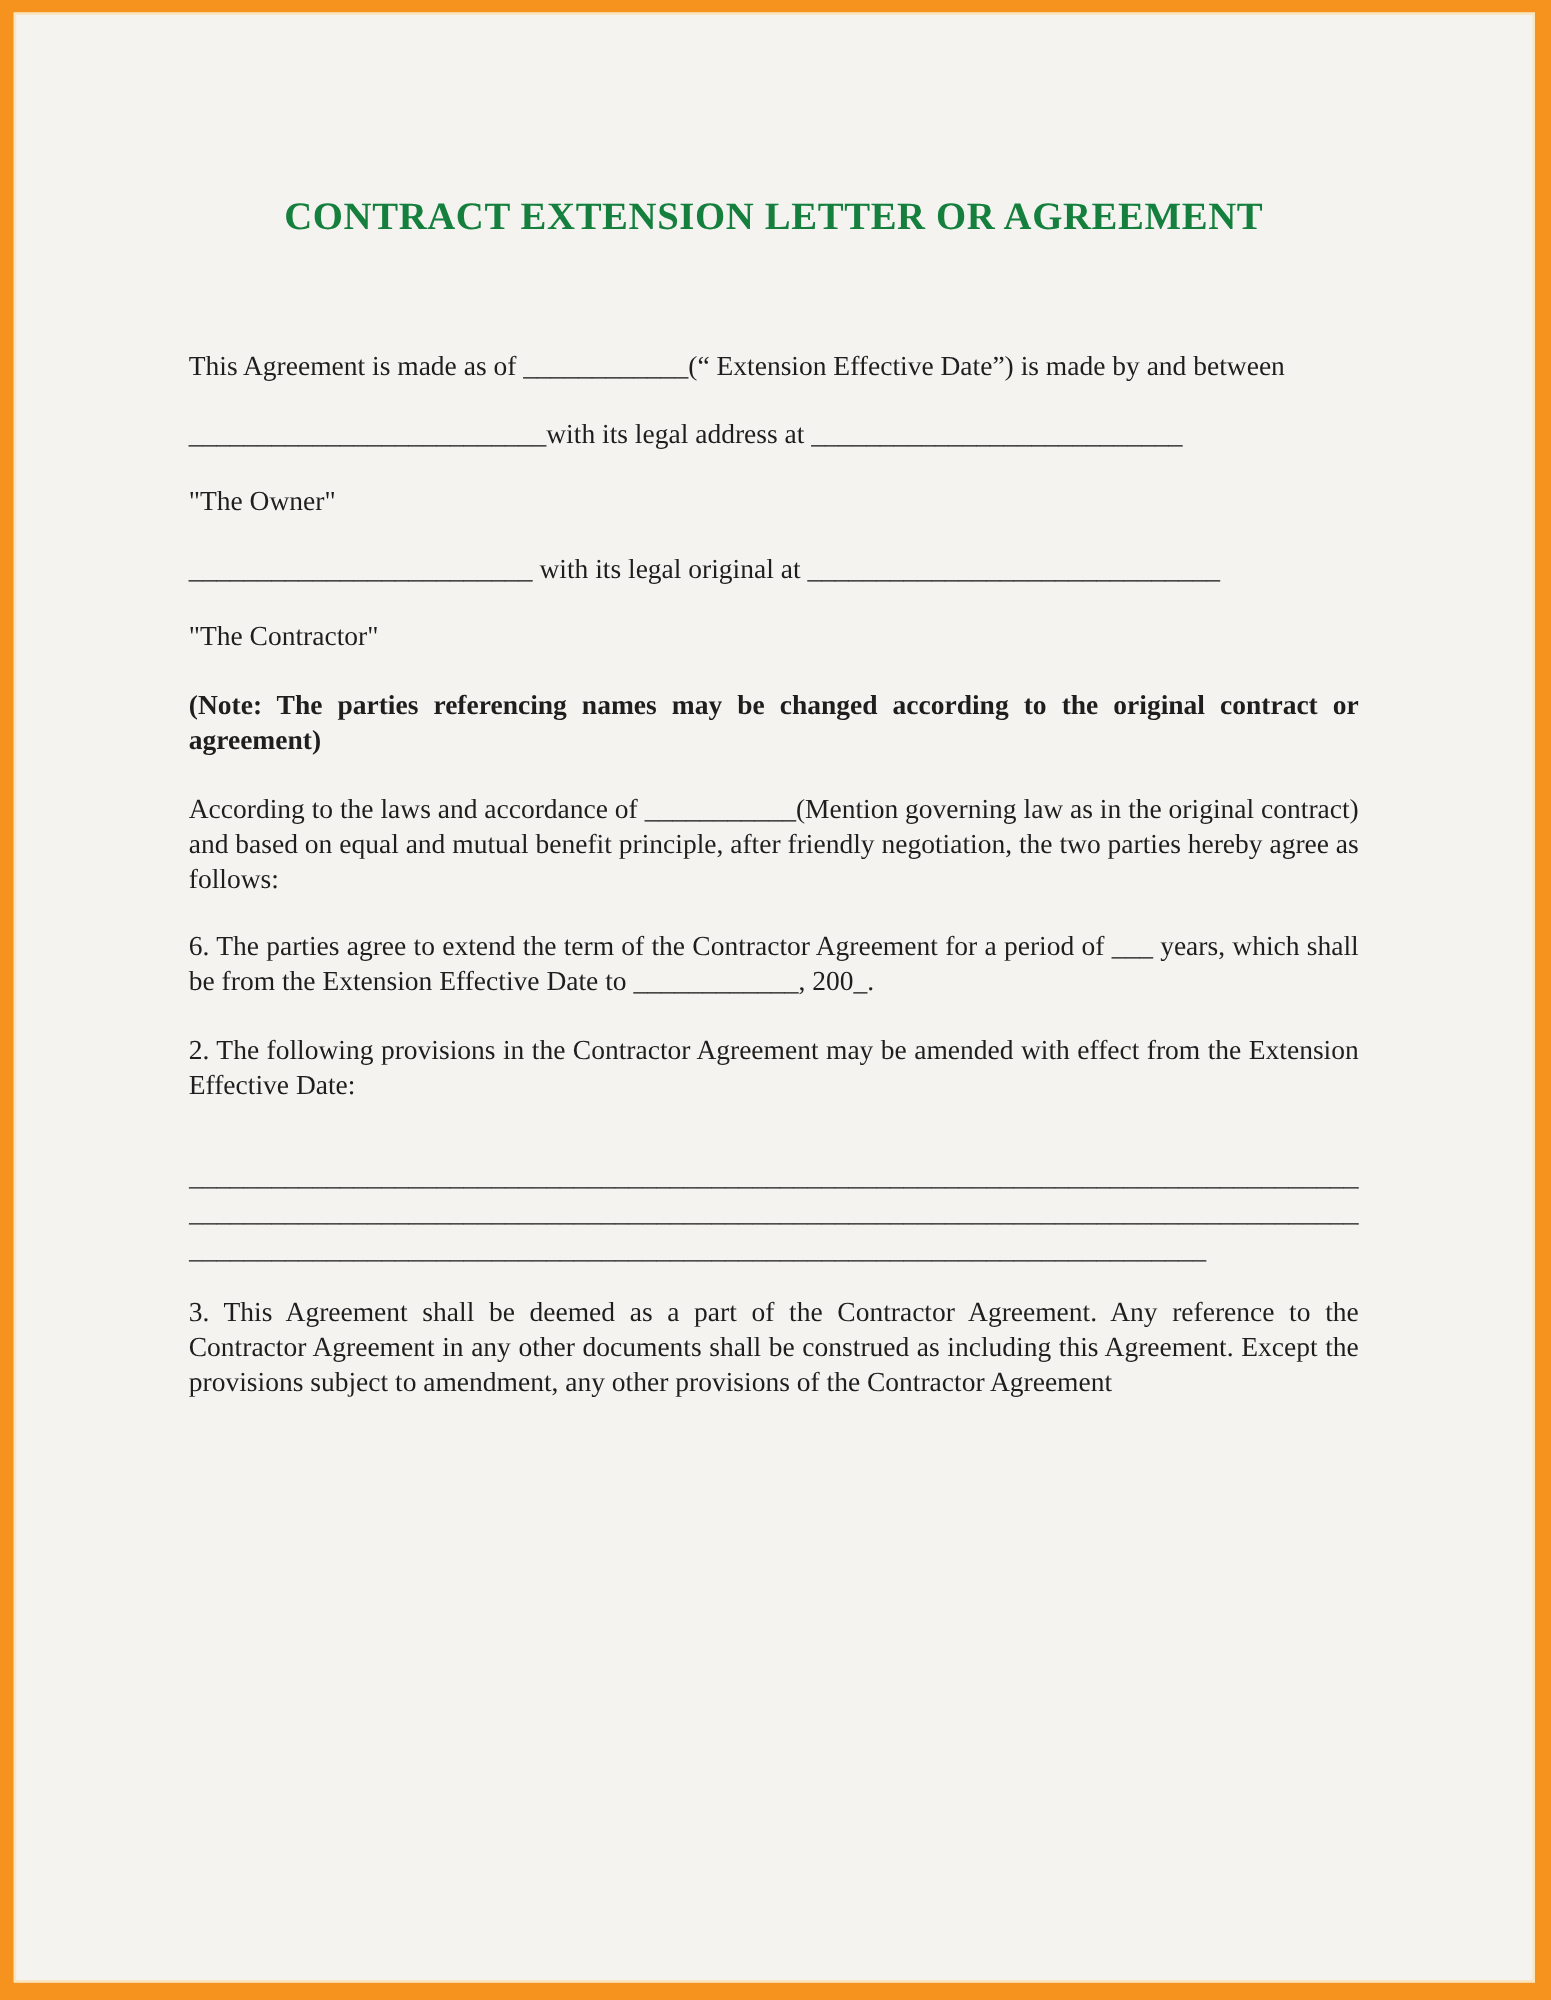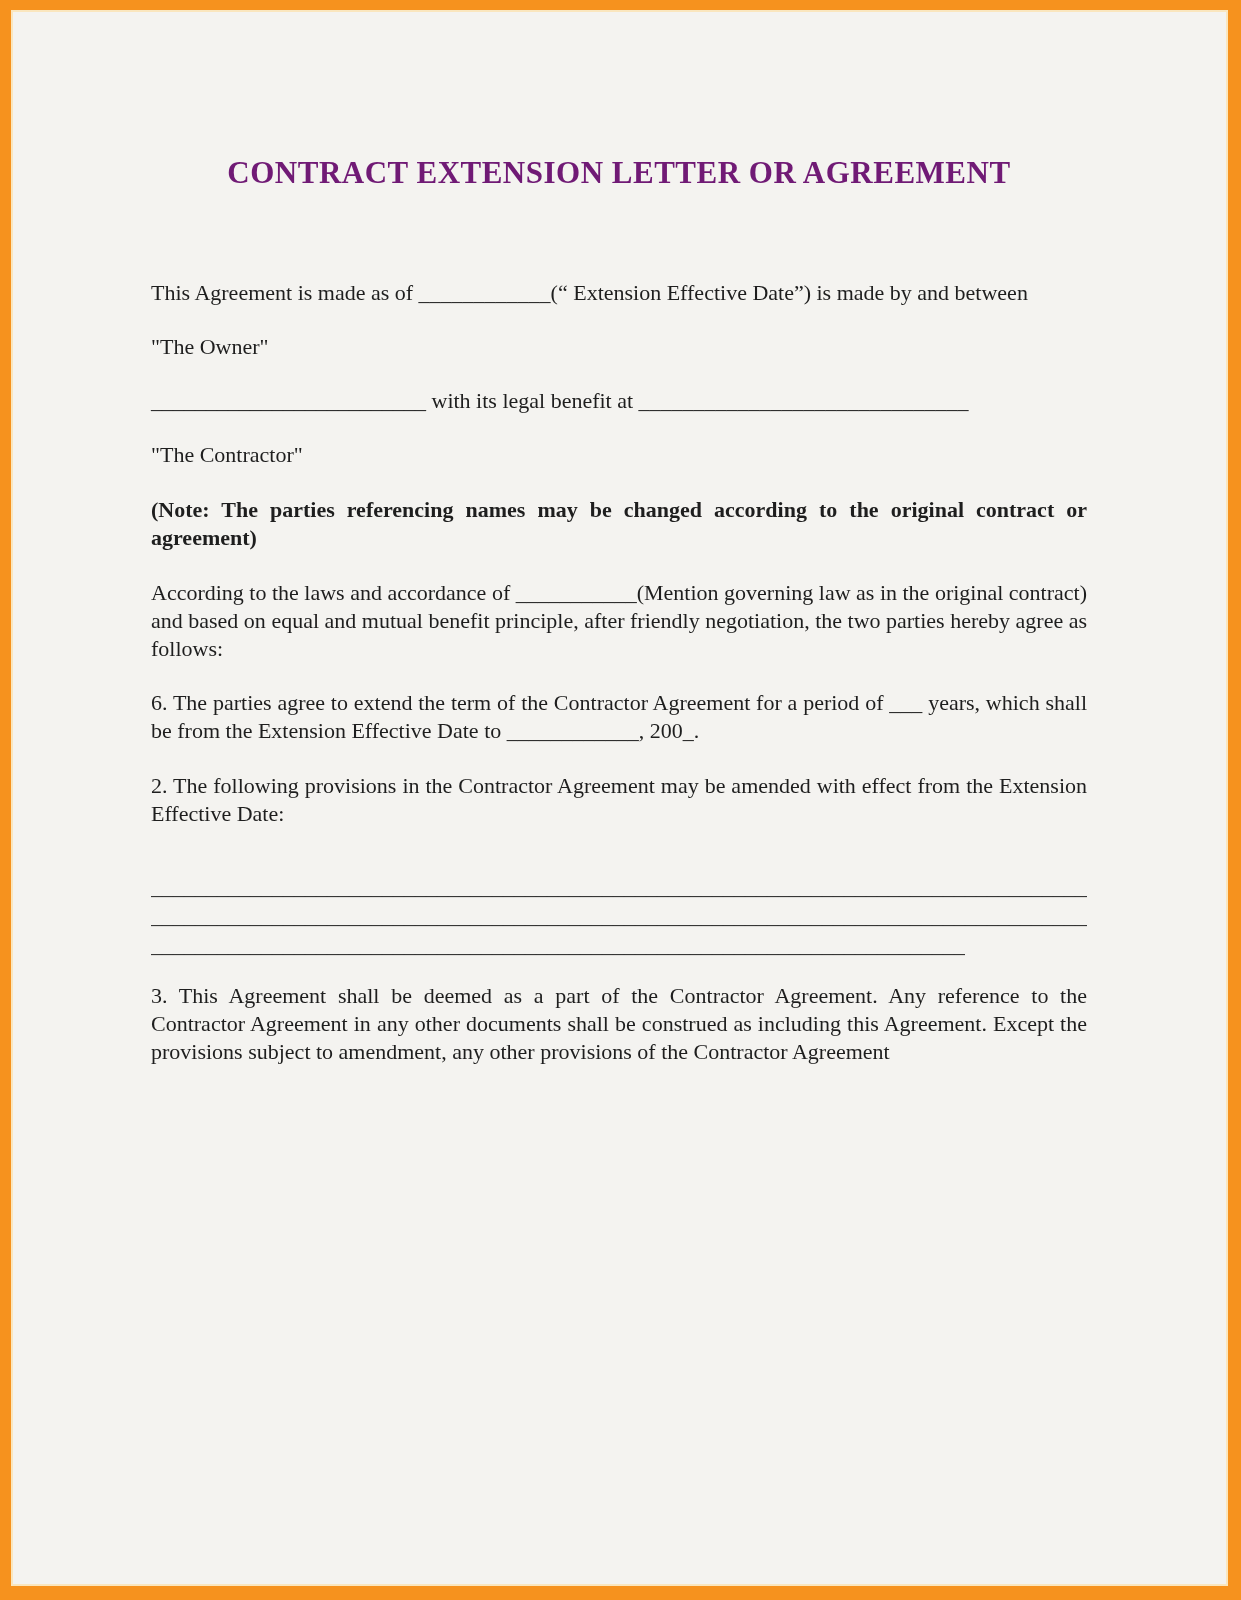--- a/index.html
+++ b/index.html
@@ -19,21 +19,21 @@
     padding: 0 139px 0 138px;
     overflow: hidden;
   }
   .doc-title {
     font-size: 31px;
     font-weight: bold;
     text-align: center;
     line-height: 36px;
     margin: 143px 0 88px 0;
     letter-spacing: 0.5px;
-    color: #701a75;
+    color: #15803d;
   }
   p.para {
     font-size: 22px;
     line-height: 28px;
     text-align: justify;
     margin-top: 23px;
   }
   p.left { text-align: left; }
   p.bold { font-weight: bold; }
   .indent { text-indent: 92px; }
@@ -56,25 +56,26 @@
 </style>
 </head>
 <body>
 
 <div class="page">
 
   <h1 class="doc-title">CONTRACT EXTENSION LETTER OR AGREEMENT</h1>
 
   <p class="para mb26">This Agreement is made as of ____________(“ Extension Effective Date”) is made by and between</p>
 
+  <p class="para left mb26">__________________________with its legal address at ___________________________</p>
 
   <p class="para left mb26">"The Owner"</p>
 
 
-  <p class="para left mb26">_________________________   with its legal benefit at ______________________________</p>
+  <p class="para left mb26">_________________________   with its legal original at ______________________________</p>
 
   <p class="para left mb27">"The Contractor"</p>
 
   <p class="para bold mb27">(Note: The parties referencing names may be changed according to the original contract or agreement)</p>
 
 
 
   <p class="para mb26">According to the laws and accordance of ___________(Mention governing law as in the original contract) and based on equal and mutual benefit principle, after friendly negotiation, the two parties hereby agree as follows:</p>
 
   <p class="para mb27">6. The parties agree to extend the term of the Contractor Agreement for a period of ___ years, which shall be from the Extension Effective Date to ____________, 200_.</p>

